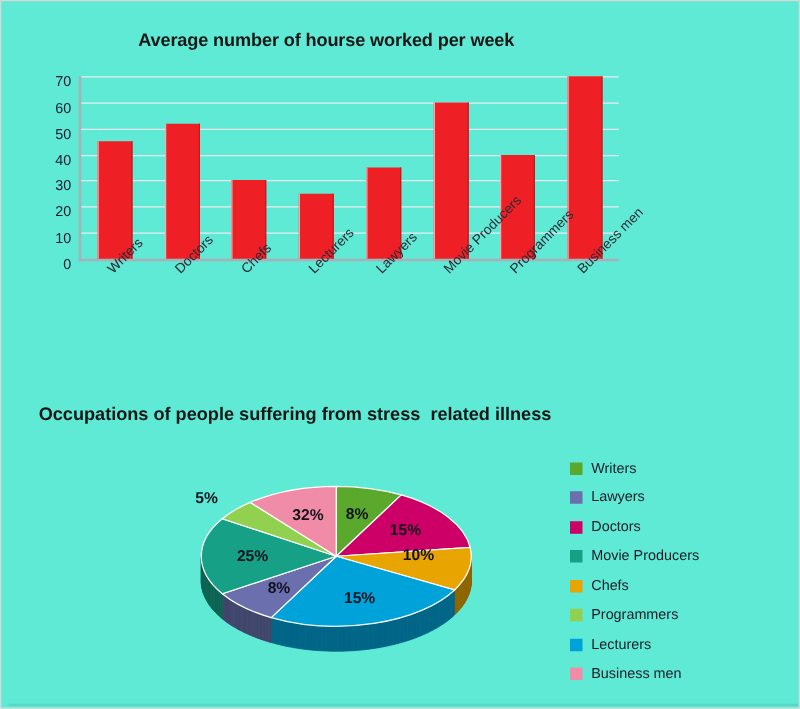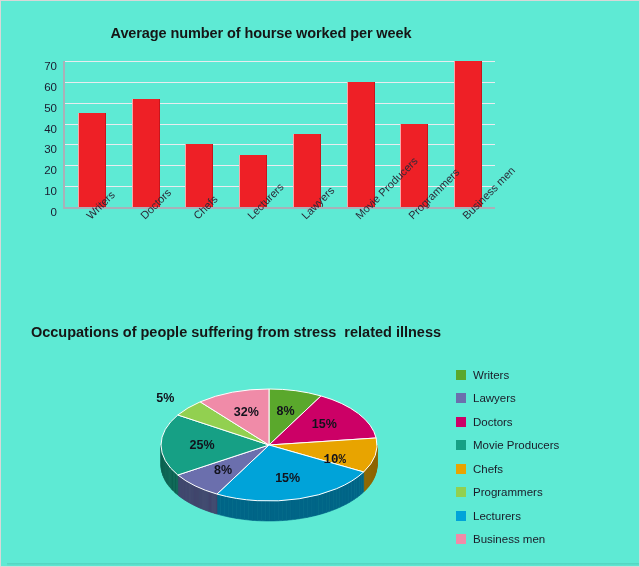--- a/index.html
+++ b/index.html
@@ -425,21 +425,21 @@
           <path d="M118,72 L170.02939680298525,22.92682591754364 A108,56 0 0 1 225.14838774196363,64.98133892039897 Z" fill="#cc0066" stroke="#ffffff" stroke-width="1"></path>
           <path d="M118,72 L225.14838774196363,64.98133892039897 A108,56 0 0 1 212.64112144473728,98.97820574969606 Z" fill="#e8a400" stroke="#ffffff" stroke-width="1"></path>
           <path d="M118,72 L212.64112144473728,98.97820574969606 A108,56 0 0 1 65.97060319701478,121.07317408245638 Z" fill="#00a3d9" stroke="#ffffff" stroke-width="1"></path>
           <path d="M118,72 L65.97060319701478,121.07317408245638 A108,56 0 0 1 26.8125840457824,102.00630051882383 Z" fill="#6b6fad" stroke="#ffffff" stroke-width="1"></path>
           <path d="M118,72 L26.8125840457824,102.00630051882383 A108,56 0 0 1 26.81258404578233,41.99369948117622 Z" fill="#16a085" stroke="#ffffff" stroke-width="1"></path>
           <path d="M118,72 L26.81258404578233,41.99369948117622 A108,56 0 0 1 49.15820910714146,28.85125840455583 Z" fill="#92d050" stroke="#ffffff" stroke-width="1"></path>
           <path d="M118,72 L49.15820910714146,28.85125840455583 A108,56 0 0 1 117.99999999999989,16 Z" fill="#f08ba8" stroke="#ffffff" stroke-width="1"></path>
         </svg>
     <div class="pct-label" style="left: 134.652px; top: 38.3708px; transform: translate(-50%, -50%);">8%</div>
         <div class="pct-label" style="left: 173.381px; top: 51px; transform: translate(-50%, -50%); text-align: right;">15%</div>
-        <div class="pct-label" style="left: 183.774px; top: 87px; transform: translate(-50%, -50%); font-family: Liberation Mono, monospace;">10%</div>
+        <div class="pct-label" style="left: 183.774px; top: 71px; transform: translate(-50%, -50%);">10%</div>
         <div class="pct-label" style="left: 136.681px; top: 105.341px; transform: translate(-50%, -50%);">15%</div>
         <div class="pct-label" style="left: 72.1627px; top: 97.3098px; transform: translate(-50%, -50%);">8%</div>
         <div class="pct-label" style="left: 51.04px; top: 72px; transform: translate(-50%, -50%);">25%</div>
         <div class="pct-label" style="left: 14.3046px; top: 24.5972px; transform: translate(-50%, -50%);">5%</div>
         <div class="pct-label" style="left: 95.3181px; top: 39.3326px; transform: translate(-50%, -50%);">32%</div>
       </div>
 
     <div id="legend">
         <div class="legend-row">
           <span class="legend-swatch" style="background: rgb(90, 168, 44);"></span>

